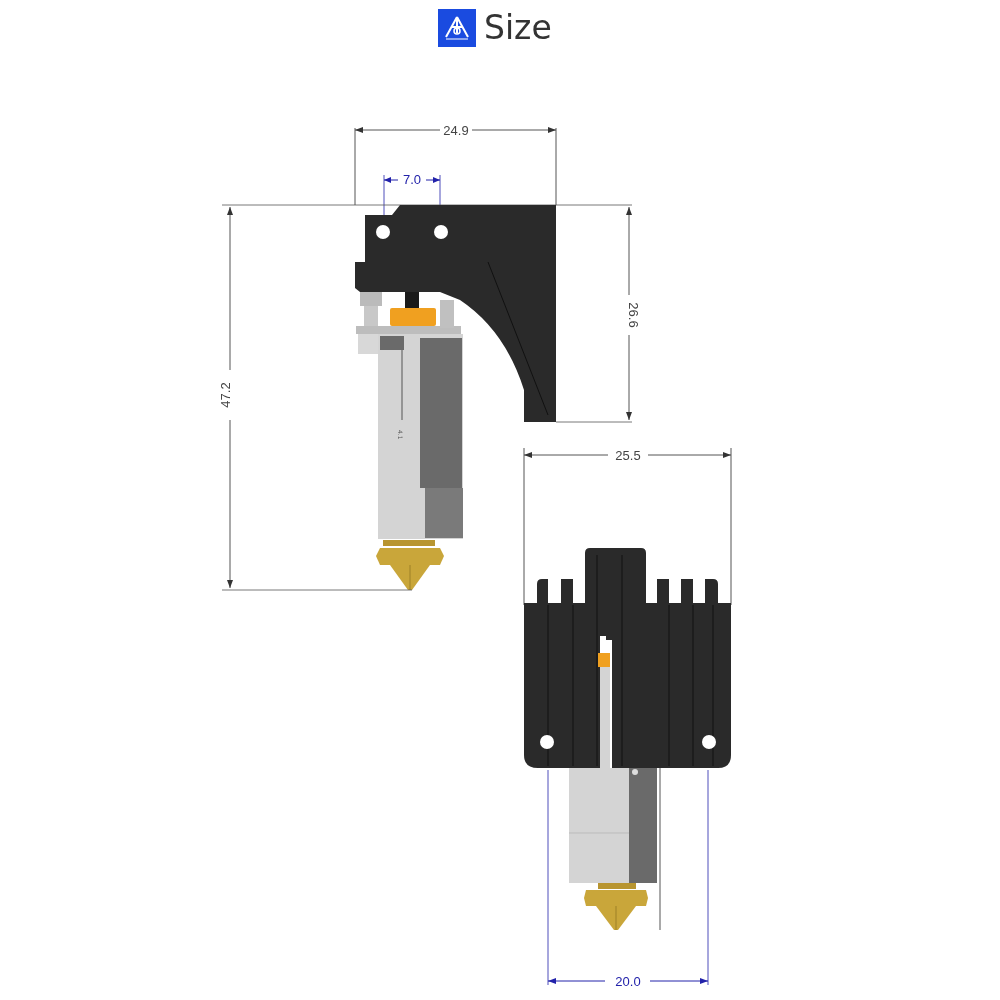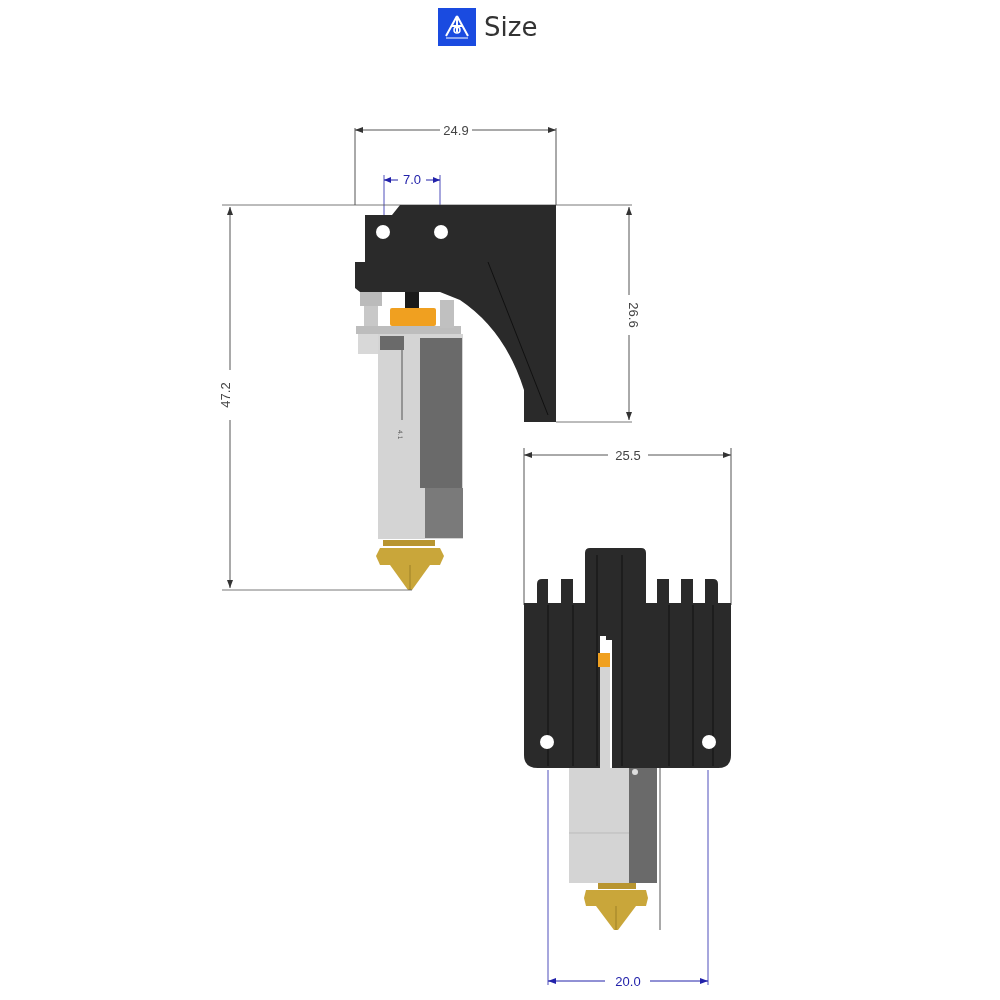--- a/index.html
+++ b/index.html
@@ -1,19 +1,19 @@
 <!DOCTYPE html>
 <html><head>
   <meta charset="utf-8">
   <style>
     html, body { margin: 0; padding: 0; background: #ffffff; }
     body { width: 1000px; height: 1000px; position: relative; overflow: hidden; font-family: "DejaVu Sans", sans-serif; }
     .header { position: absolute; top: 8px; left: 438px; display: flex; align-items: center; gap: 8px; }
     .logo { width: 38px; height: 38px; background: #1a4be0; display: flex; align-items: center; justify-content: center; }
-    .title { font-size: 26px; color: #333333; font-family: "DejaVu Sans", sans-serif; }
+    .title { font-size: 33px; color: #333333; font-family: "DejaVu Sans", sans-serif; }
     svg.drawing { position: absolute; left: 0; top: 0; }
     .dimtext { font-family: "Liberation Sans", sans-serif; font-size: 13px; }
   </style>
 </head>
 <body>
 
 <div class="header">
   <div class="logo">
     <svg width="30" height="30" viewBox="0 0 30 30">
       <path d="M15 4 L4 24 M15 4 L26 24 M10 14 L20 14 M15 4 L15 20" stroke="#fff" stroke-width="2" fill="none"></path>

